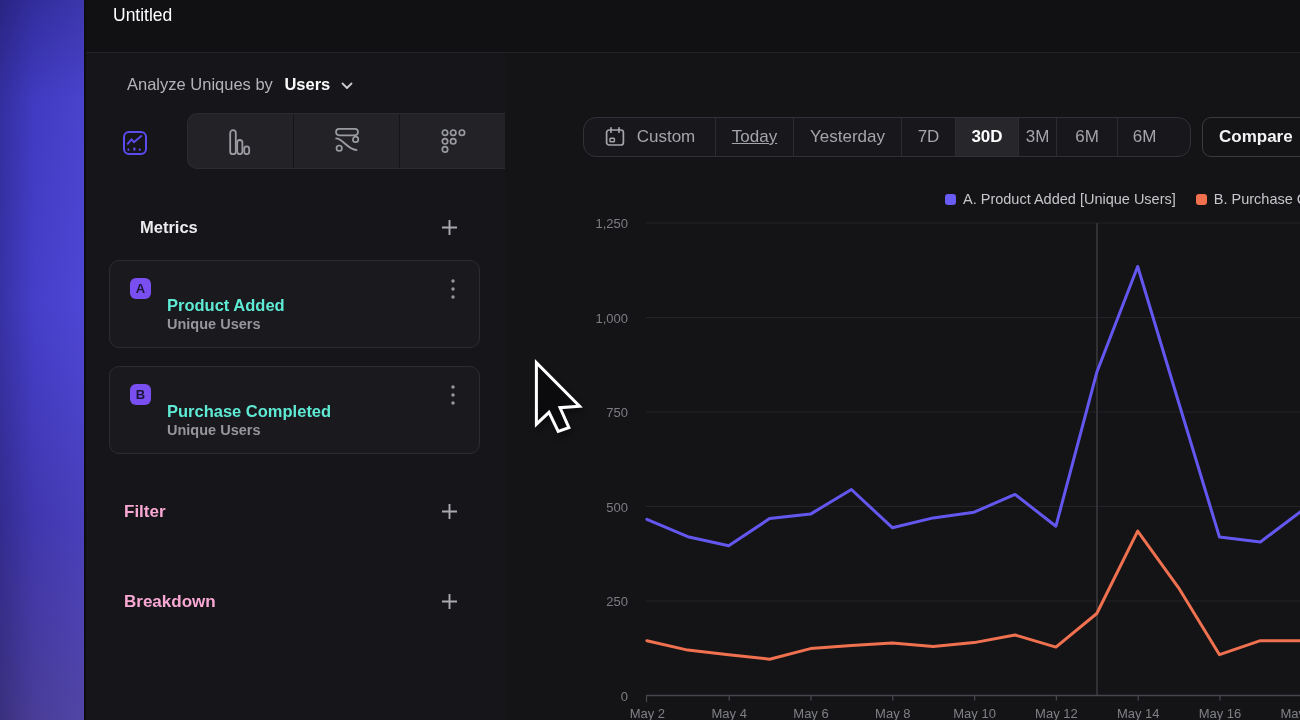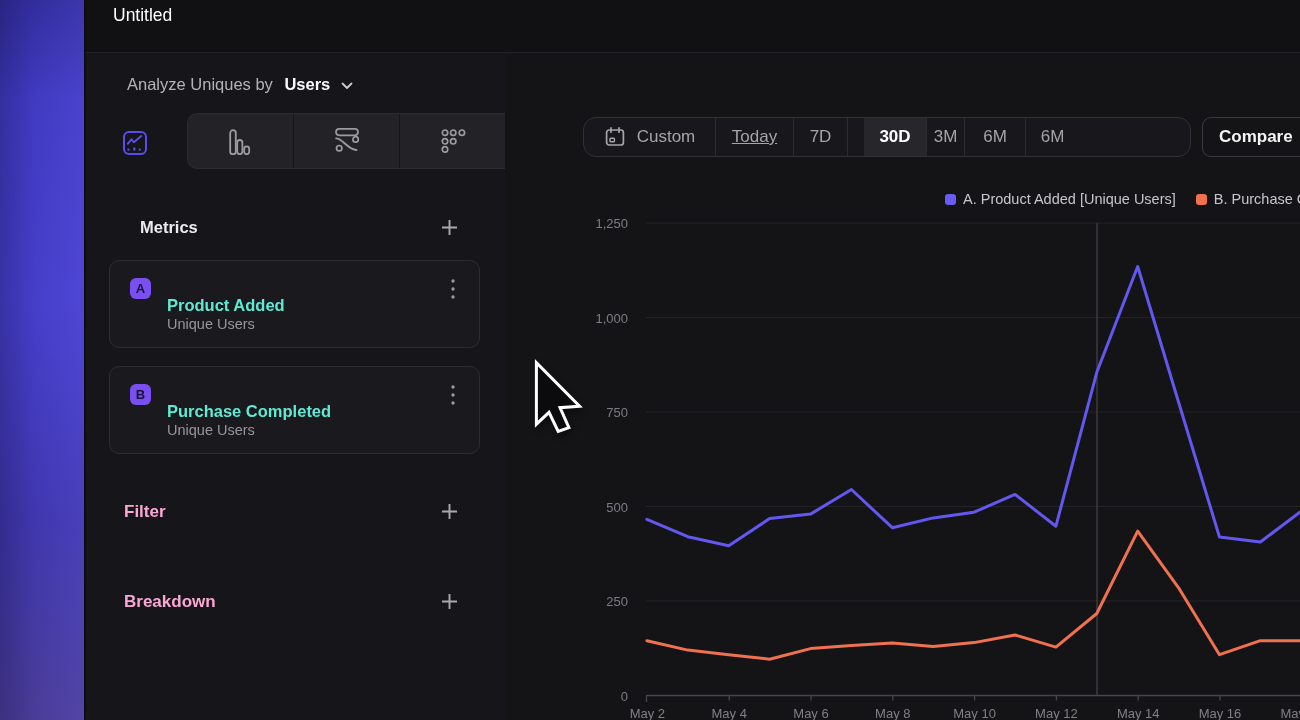--- a/index.html
+++ b/index.html
@@ -31,31 +31,31 @@
 
   #mhead{left:140px;top:219px;font-size:16.5px;font-weight:700;color:#ececef;line-height:17px;}
   .plus{stroke:#a9a9af;stroke-width:1.9;}
   .card{left:109px;width:371px;height:88px;background:#1a1a1e;border:1px solid #2c2c32;
         border-radius:10px;box-sizing:border-box;}
   #card1{top:260px;} #card2{top:366px;}
   .badge{position:absolute;left:20px;top:17px;width:21px;height:21px;border-radius:6px;
          background:#7a4ff2;color:#191536;font-weight:700;font-size:13px;
          display:flex;align-items:center;justify-content:center;}
   .ctitle{position:absolute;left:57px;top:36px;font-size:16.5px;font-weight:600;color:#5eead4;line-height:17px;}
-  .csub{position:absolute;left:57px;top:56px;font-size:14.5px;color:#96969c;line-height:15px;}
+  .csub{position:absolute;left:57px;top:56px;font-size:14.5px;color:#96969c;line-height:15px;font-weight:bold;}
   .kebab{position:absolute;right:24px;top:17px;}
   .prow{left:124px;width:340px;font-size:17px;font-weight:600;color:#f9a8d4;line-height:17px;}
 
   
   #btnbar{left:583px;top:117px;width:608px;height:40px;border:1px solid #303037;border-radius:13px;
           box-sizing:border-box;background:#18181c;display:flex;overflow:hidden;}
   .seg{display:flex;align-items:center;justify-content:center;color:#a4a5aa;font-size:17px;
        border-right:1px solid #2b2b31;box-sizing:border-box;}
   .seg:last-child{border-right:none;}
-  .seg.active{background:#26262b;color:#ffffff;font-weight:700;margin-left:16px;}
+  .seg.active{background:#26262b;color:#ffffff;font-weight:700;}
   #compare{left:1202px;top:117px;width:150px;height:40px;border:1px solid #3a3a41;border-radius:9px;
            box-sizing:border-box;display:flex;align-items:center;justify-content:flex-start;
            padding-left:16px;color:#f4f4f6;font-size:17px;font-weight:700;}
 
   
   #legend{left:945px;top:192px;height:14px;display:flex;align-items:center;font-size:14.5px;color:#c6c6cb;white-space:nowrap;}
   .sw{width:11px;height:11px;border-radius:3px;display:inline-block;margin-right:7px;}
 </style>
 </head>
 <body>
@@ -152,20 +152,21 @@
 
   <div class="abs" id="btnbar">
     <div class="seg" style="width:132px;">
       <svg width="22" height="22" viewBox="0 0 22 22" style="margin-right:11px">
         <rect x="2.6" y="4" width="16.8" height="15" rx="2.5" fill="none" stroke="#a4a5aa" stroke-width="1.7"></rect>
         <path d="M7 1.8 V6.2 M15 1.8 V6.2" stroke="#a4a5aa" stroke-width="1.7" fill="none" stroke-linecap="round"></path>
         <rect x="6" y="12.2" width="4.4" height="3.6" rx="0.8" fill="none" stroke="#a4a5aa" stroke-width="1.5"></rect>
       </svg>
       Custom</div>
     <div class="seg" style="width:78px;text-decoration:underline;">Today</div>
+    <div class="seg" style="width:108px;">Yesterday</div>
     <div class="seg" style="width:54px;">7D</div>
     <div class="seg active" style="width:63px;">30D</div>
     <div class="seg" style="width:38px;">3M</div>
     <div class="seg" style="width:61px;">6M</div>
     <div class="seg" style="width:53px;">6M</div>
   </div>
   <div class="abs" id="compare">Compare</div>
 
   <div class="abs" id="legend">
     <span class="sw" style="background:#695cf3"></span>A. Product Added [Unique Users]

